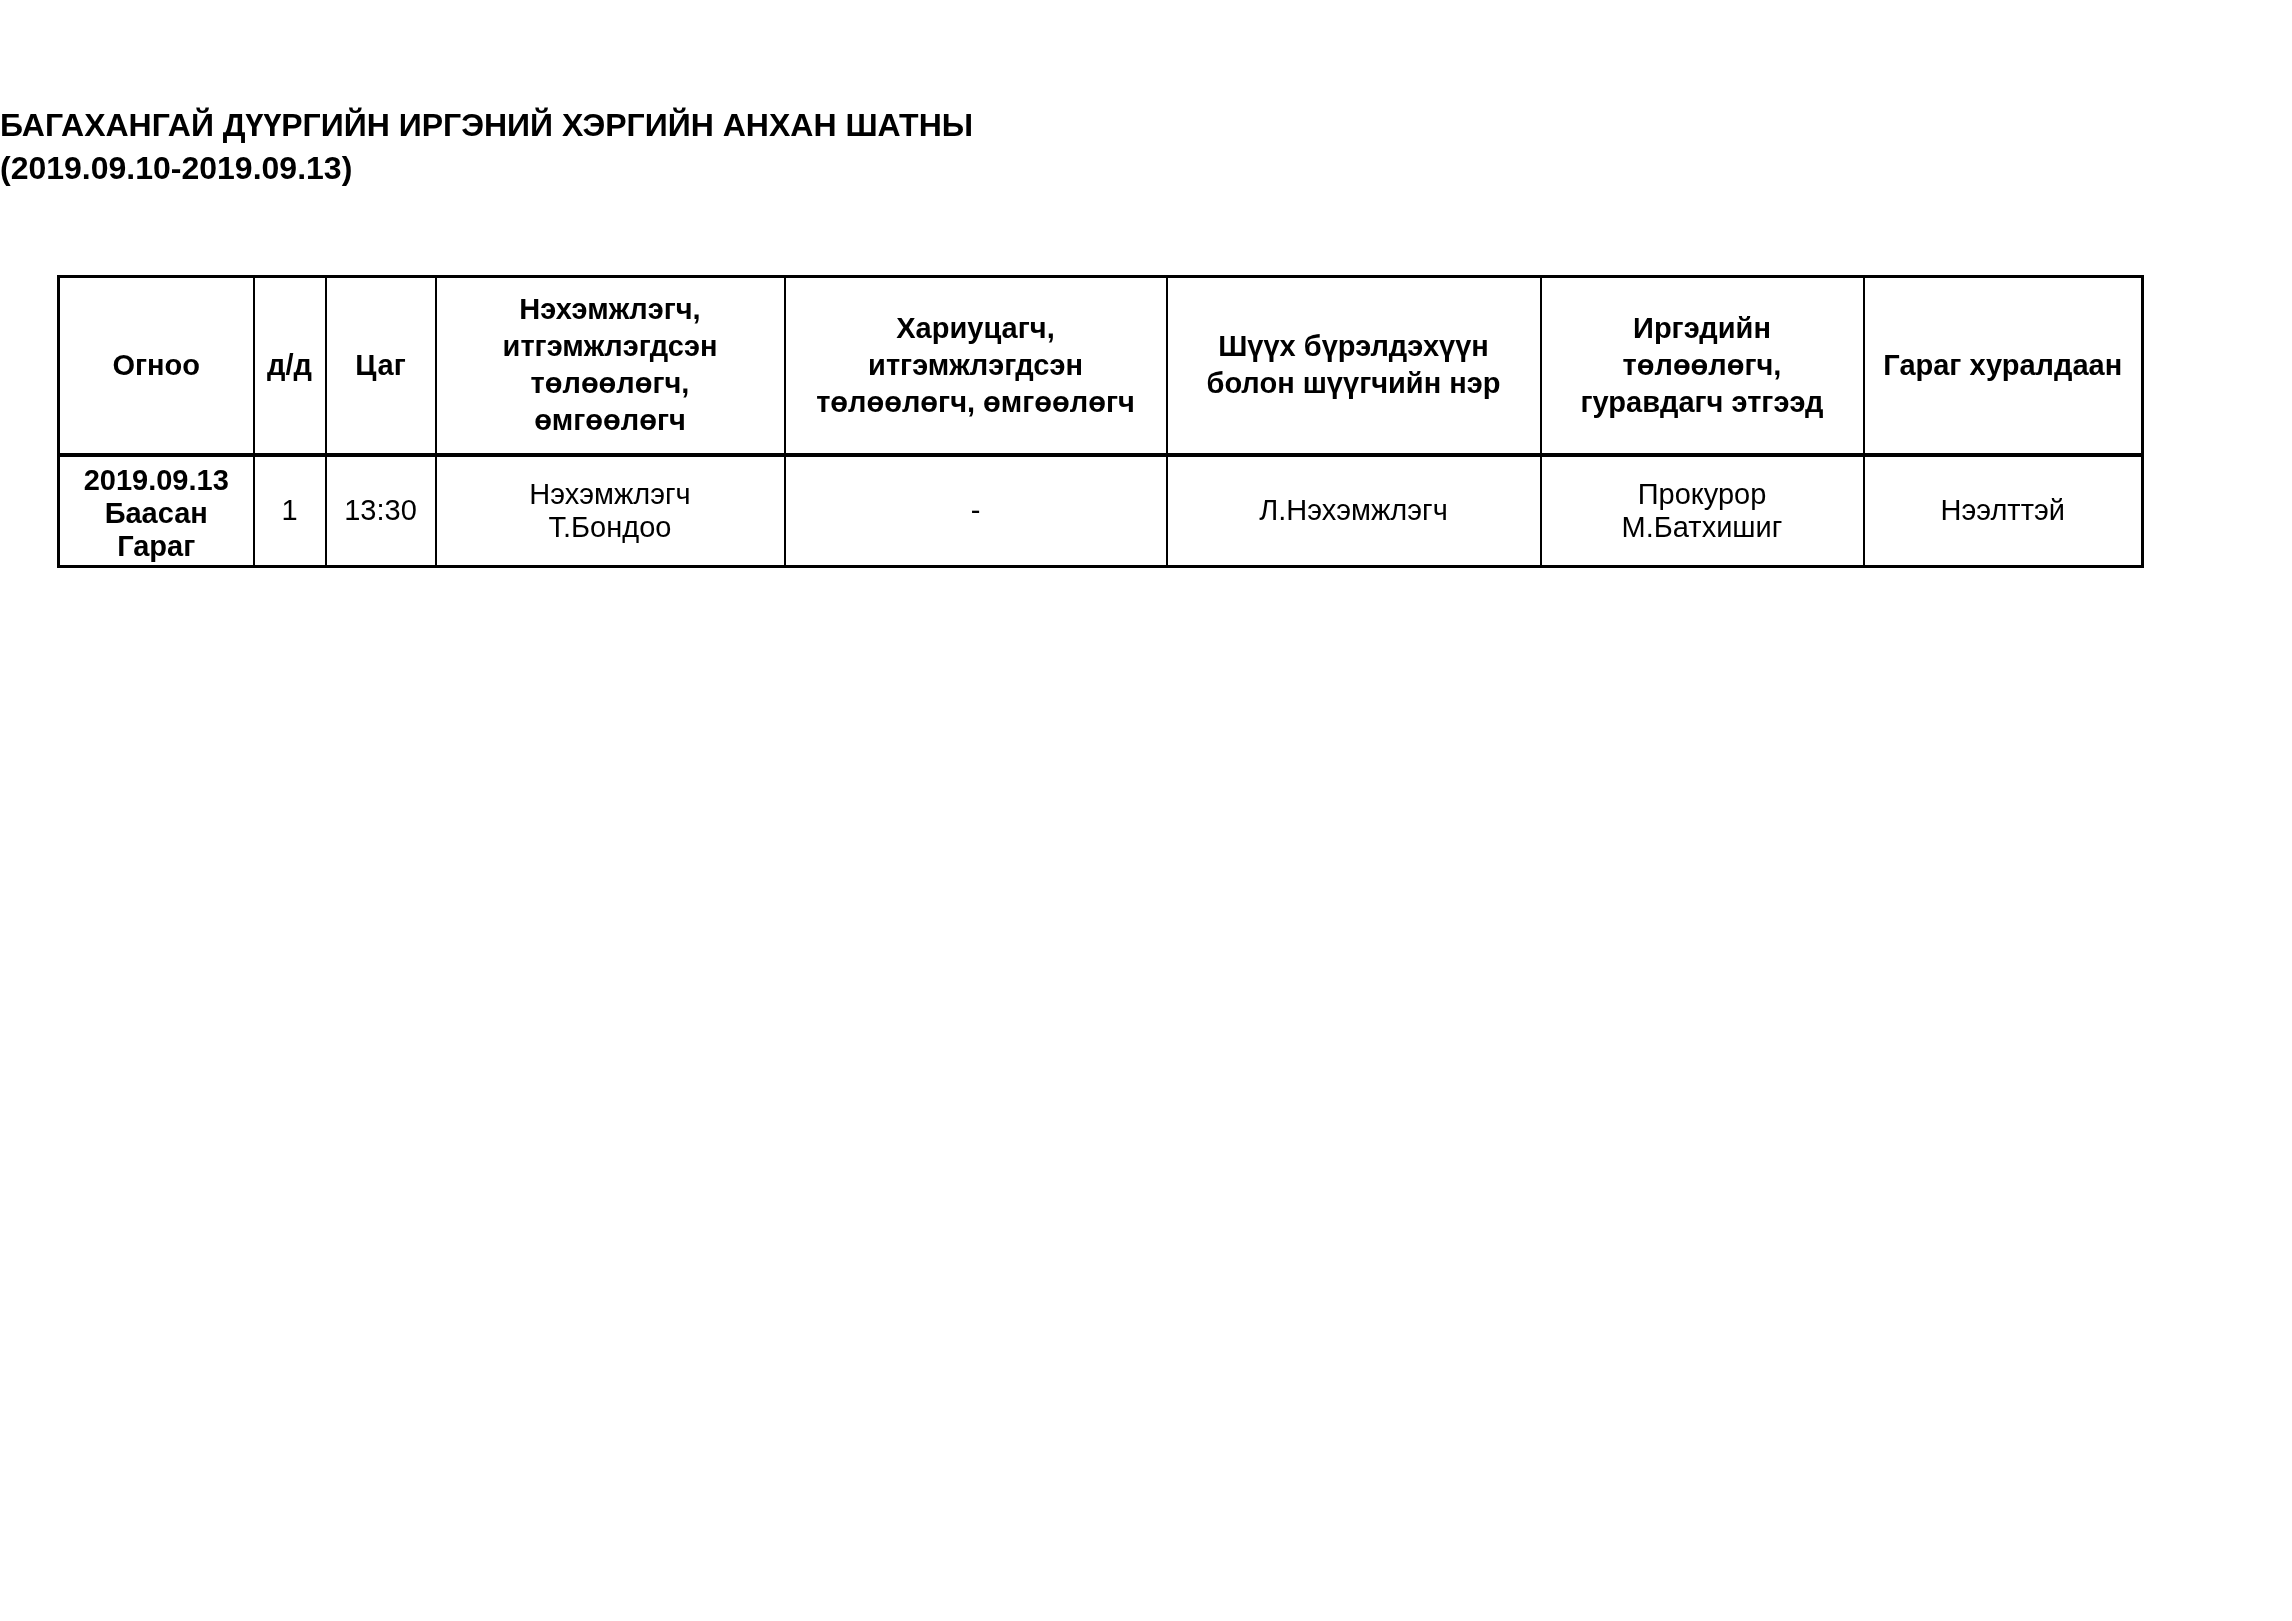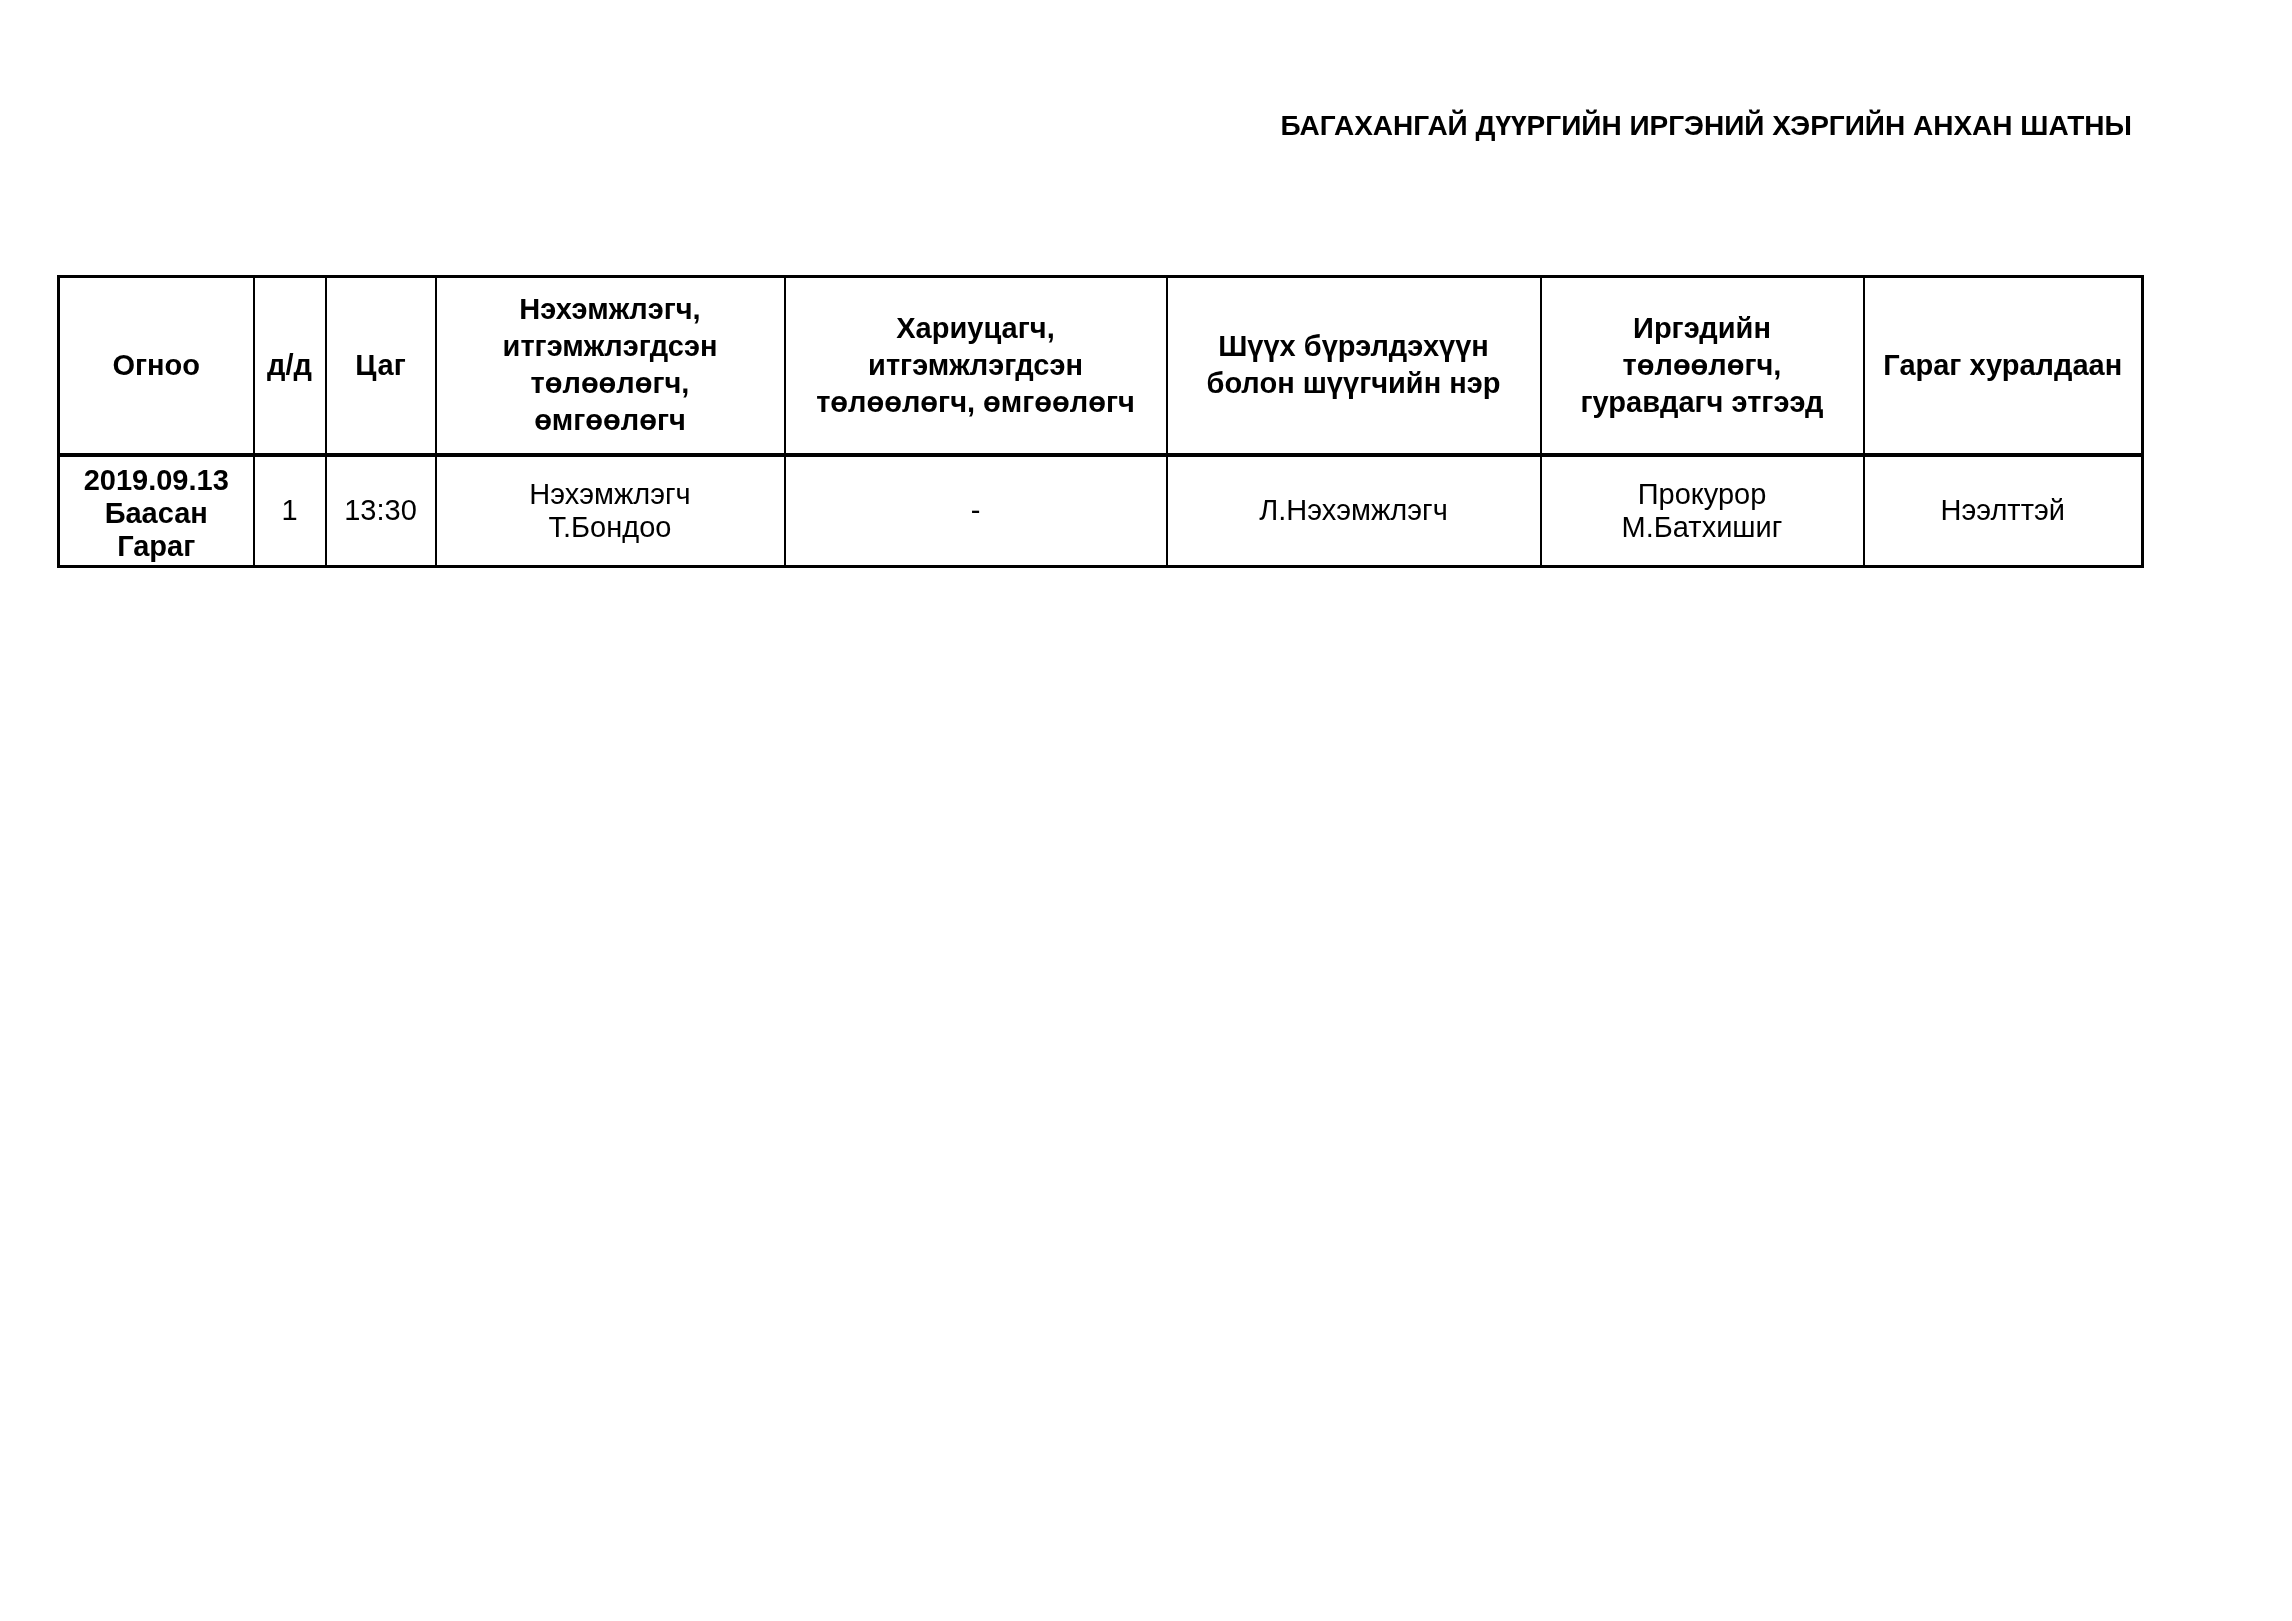--- a/index.html
+++ b/index.html
@@ -12,23 +12,23 @@
     height: 1621px;
     background: #ffffff;
     color: #000000;
     font-family: "Liberation Sans", sans-serif;
   }
   .title-block {
     position: absolute;
     top: 104px;
     left: 0;
     width: 2132px;
-    text-align: right;
+    text-align: left;
     font-weight: bold;
-    font-size: 28px;
+    font-size: 32px;
     line-height: 43px;
   }
   table.schedule {
     position: absolute;
     top: 275px;
     left: 57px;
     border-collapse: collapse;
     table-layout: fixed;
     border: 3.9px solid #000000;
   }
@@ -66,20 +66,21 @@
     font-weight: bold;
     vertical-align: top;
     padding-top: 7.8px;
   }
 </style>
 </head>
 <body>
 
 <header class="title-block">
   <div>БАГАХАНГАЙ ДҮҮРГИЙН ИРГЭНИЙ ХЭРГИЙН АНХАН ШАТНЫ</div>
+  <div>(2019.09.10-2019.09.13)</div>
 </header>
 
 <table class="schedule">
   <colgroup>
     <col class="c-date">
     <col class="c-number">
     <col class="c-time">
     <col class="c-plaintiff">
     <col class="c-defendant">
     <col class="c-bench">

